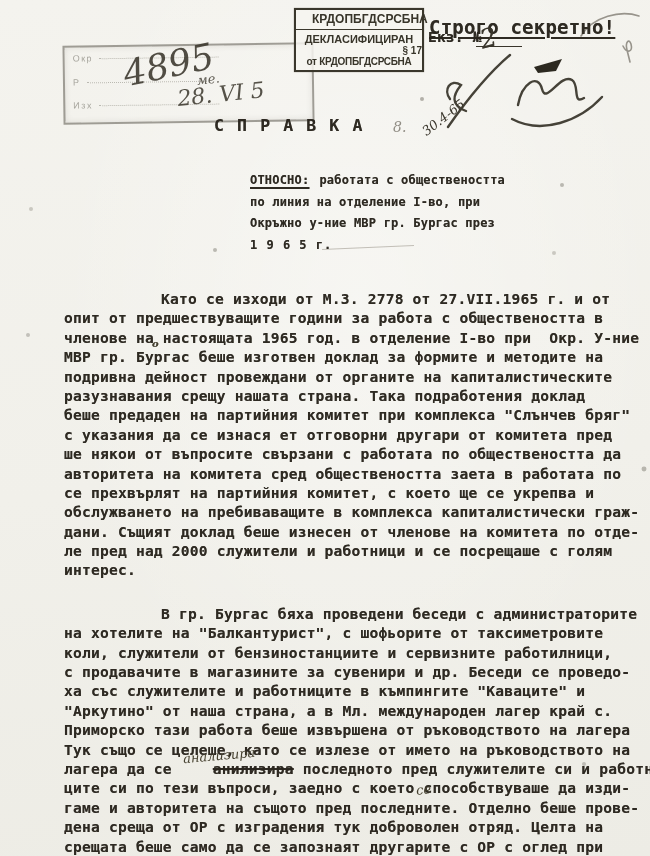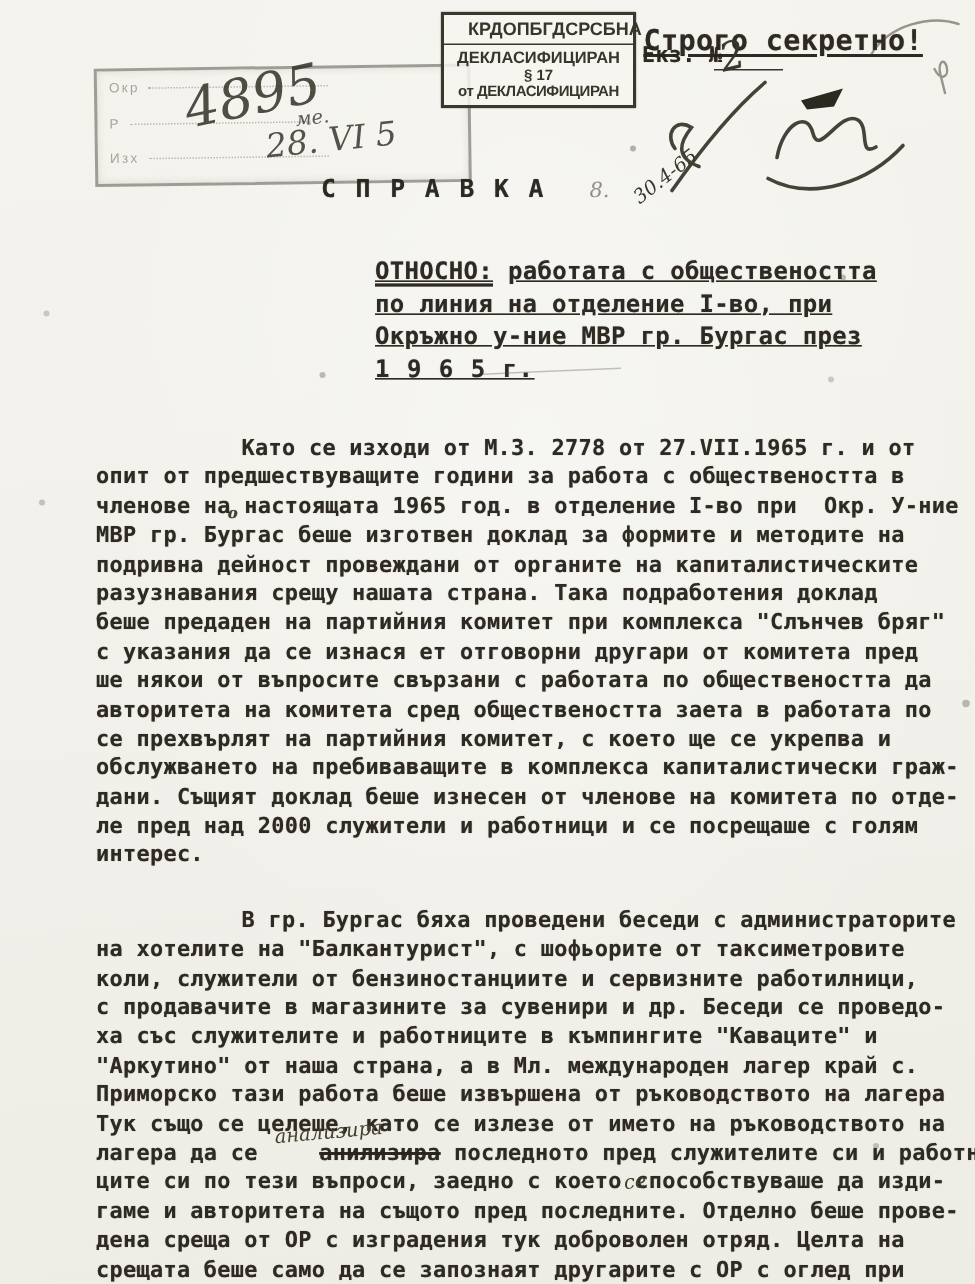--- a/index.html
+++ b/index.html
@@ -17,34 +17,34 @@
   .bl{white-space:pre; height:19.4px;}
   .ind{text-indent:97px;margin-top:24px;}
   .rel{position:relative; display:inline-block;}
   .zero{width:0;}
   .struck{text-decoration:line-through; text-decoration-thickness:2px;margin-left:32px;}
   .hand{font-family:"DejaVu Serif", serif; font-style:italic; color:#3a362c;}
   .hand-above{position:absolute; top:-13px; left:2px; font-family:"DejaVu Serif",serif; font-style:italic;
     font-weight:400; font-size:13px; color:#45402f; white-space:nowrap; transform:rotate(-5deg); text-shadow:none; letter-spacing:0;}
   .ins-mark{position:absolute; top:-9px; left:-2px; font-size:10px; color:#45402f; font-style:italic; font-family:"DejaVu Serif",serif;}
   .title{position:absolute; left:214px; top:116px; font-size:16.5px; letter-spacing:1.6px;}
-  .subject{position:absolute; left:250px; top:170px; font-size:16px; line-height:21.5px;text-decoration:underline;}
+  .subject{position:absolute; left:250px; top:170px; font-size:12px; line-height:21.5px;}
   .subject .lbl{text-decoration:underline; text-underline-offset:3px; text-decoration-thickness:1.5px; margin-right:10px;}
   .subject .yr{letter-spacing:1px;}
   .secret{position:absolute; left:429px; top:16px; font-size:19px; text-decoration:underline; text-underline-offset:3px; text-decoration-thickness:1.5px;}
   .copy{position:absolute; left:428px; top:29px; font-size:14.5px;}
   .copy .no{position:absolute; left:52px; top:-6px; font-size:26px; transform:rotate(-14deg); font-weight:400;}
   .copy .uline{position:absolute; left:48px; top:17px; width:46px; border-top:1.8px solid #38342a;}
   
   .declass{position:absolute; left:294px; top:8px; width:126px; border:2px solid #3a372c;
     background:rgba(246,245,240,.85); text-align:center; font-family:"Liberation Sans",sans-serif;
     font-weight:bold; color:#38352a; box-shadow:0 0 1px rgba(58,55,44,.6);}
   .declass .r1{font-size:12px; padding:2px 16px 3px; border-bottom:1.5px solid #3a372c;}
   .declass .r2{font-size:11px; padding-top:3px;text-align:center;}
-  .declass .r3{font-size:10px; line-height:11px;}
+  .declass .r3{font-size:10px; line-height:11px;text-align:right;}
   .declass .r4{font-size:10px; padding-bottom:3px; letter-spacing:-.3px;}
   
   .regstamp{position:absolute; left:63px; top:44px; width:247px; height:75px;
     border:2px solid rgba(56,52,41,.45); transform:rotate(-.8deg);
     box-shadow:inset 0 0 6px rgba(56,52,41,.12);}
   .regstamp .frow{position:absolute; font-family:"Liberation Sans",sans-serif; font-size:9px;
     color:rgba(56,52,41,.42); letter-spacing:1.5px;}
   .regstamp .frow::after{content:""; display:inline-block; width:120px; margin-left:6px;
     border-bottom:1px dotted rgba(56,52,41,.30); vertical-align:2px;}
   .regstamp .f1{left:8px; top:6px;}
@@ -75,21 +75,21 @@
     <div class="frow f3">Изх</div>
     <div class="hand regnum">4895</div>
     <div class="hand regsuf">ме.</div>
     <div class="hand regdate">28. VI 5</div>
   </div>
 
   <div class="declass">
     <div class="r1">КРДОПБГДСРСБНА</div>
     <div class="r2">ДЕКЛАСИФИЦИРАН</div>
     <div class="r3">§ 17</div>
-    <div class="r4">от ДЕКЛАСИФИЦИРАН</div>
+    <div class="r4">от КРДОПБГДСРСБНА</div>
   </div>
 
   <div class="secret tw">Строго секретно!</div>
   <div class="copy tw">
     <span>Екз. №</span>
     <span class="uline"></span>
     <span class="hand no">2</span>
   </div>
 
   <svg class="sig" width="210" height="105" viewBox="0 0 210 105">

